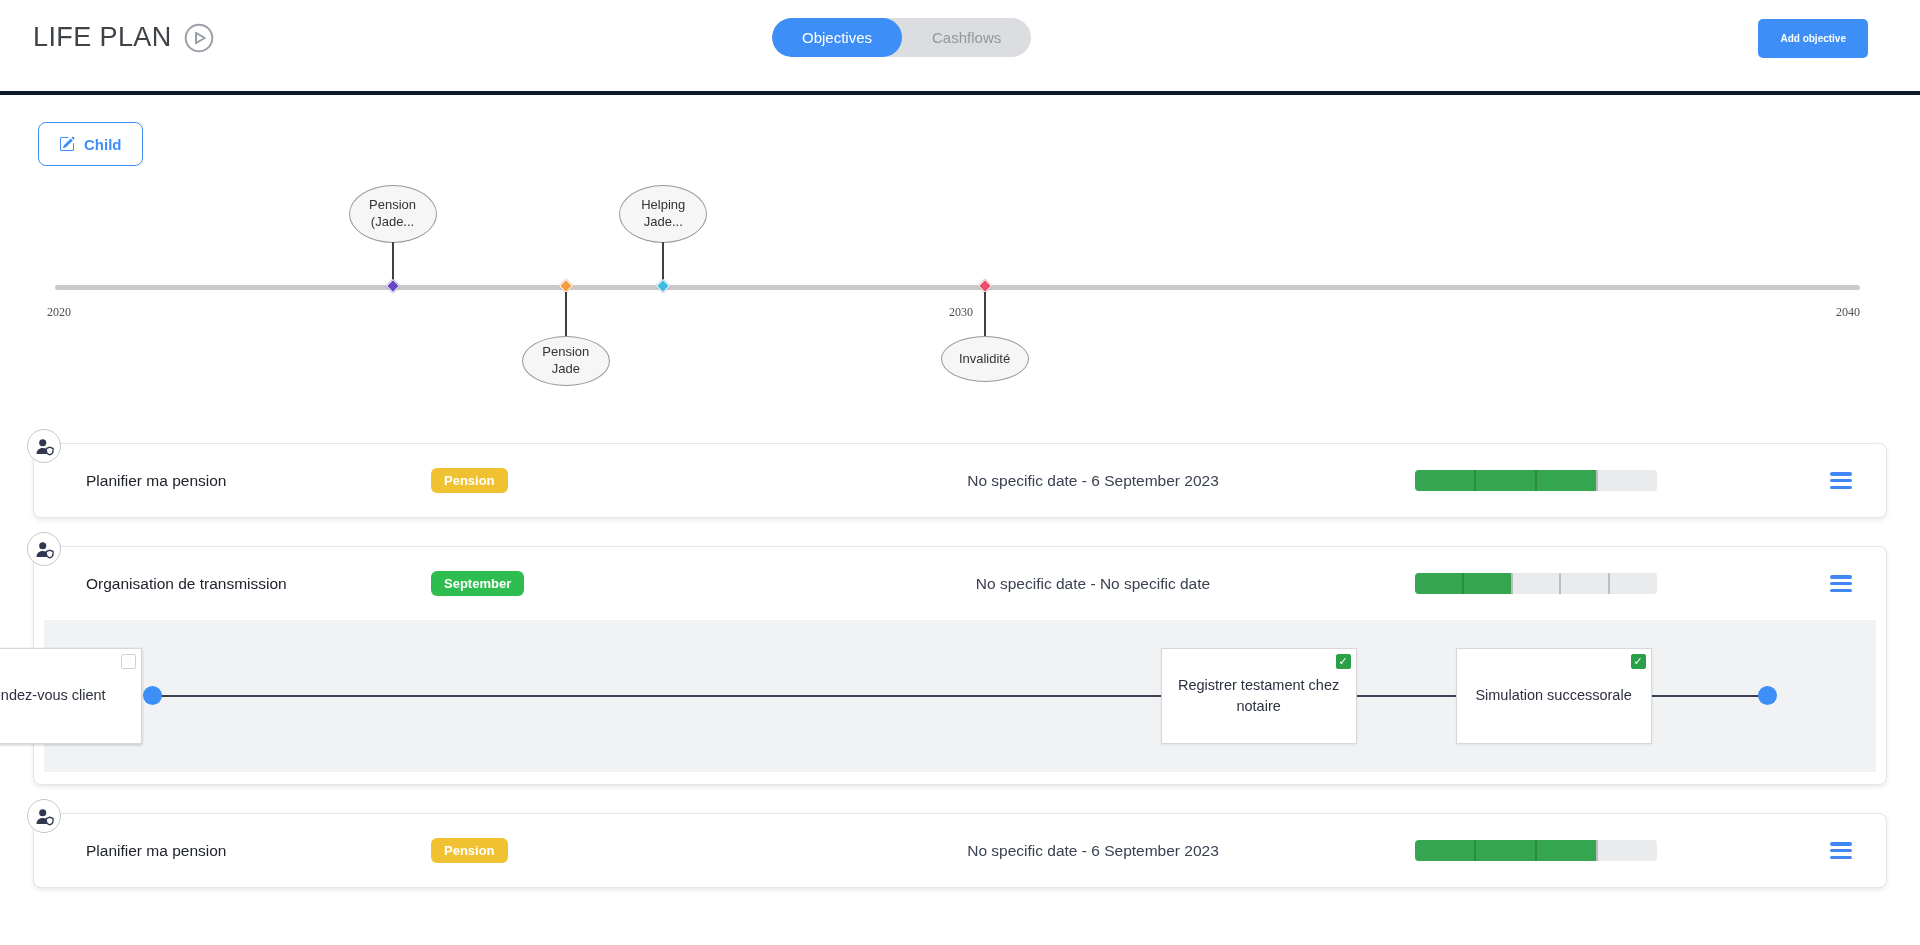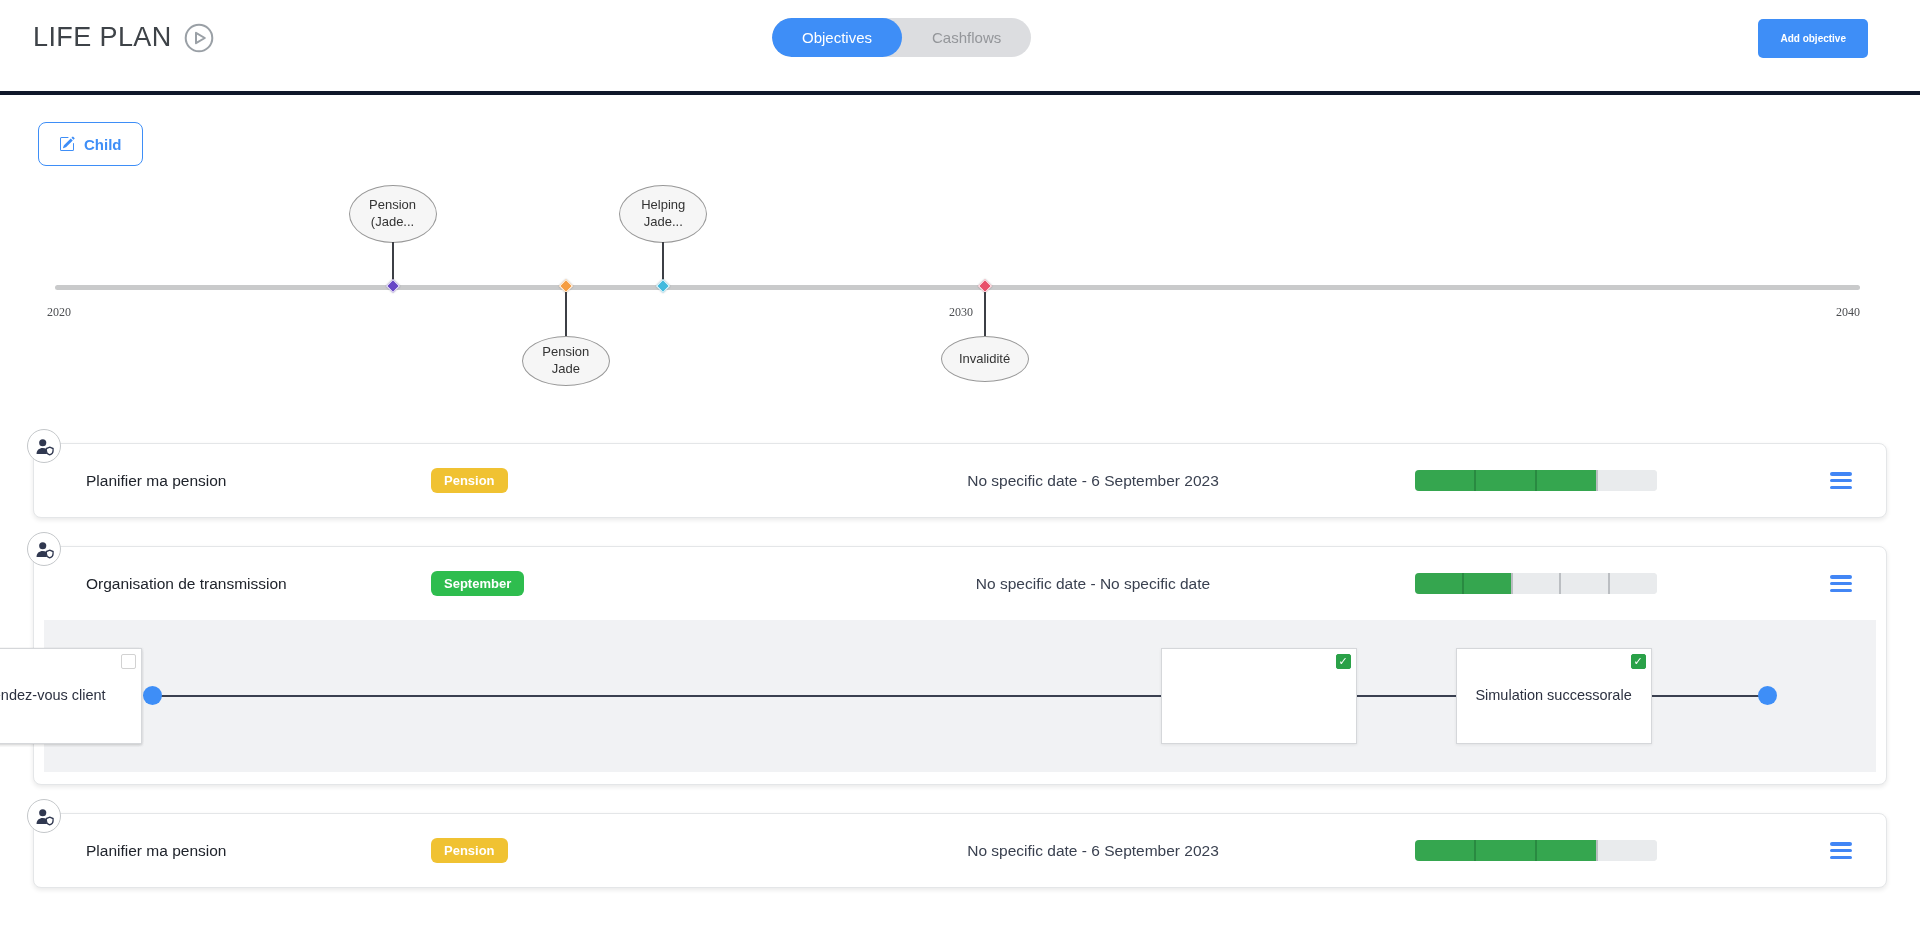--- a/index.html
+++ b/index.html
@@ -226,20 +226,21 @@
         </div>
     </div>
 
     <div class="flow">
       <div class="flow-line"></div>
       <div class="node start"></div>
       <div class="node end"></div>
 
       <div class="task">
         <span class="checkbox checked">✓</span>
+        <span>Registrer testament chez notaire</span>
       </div>
       <div class="task">
         <span class="checkbox checked">✓</span>
         <span>Simulation successorale</span>
       </div>
       <div class="task">
         <span class="checkbox"></span>
         <span>Création de rapport</span>
       </div>
       <div class="task">

